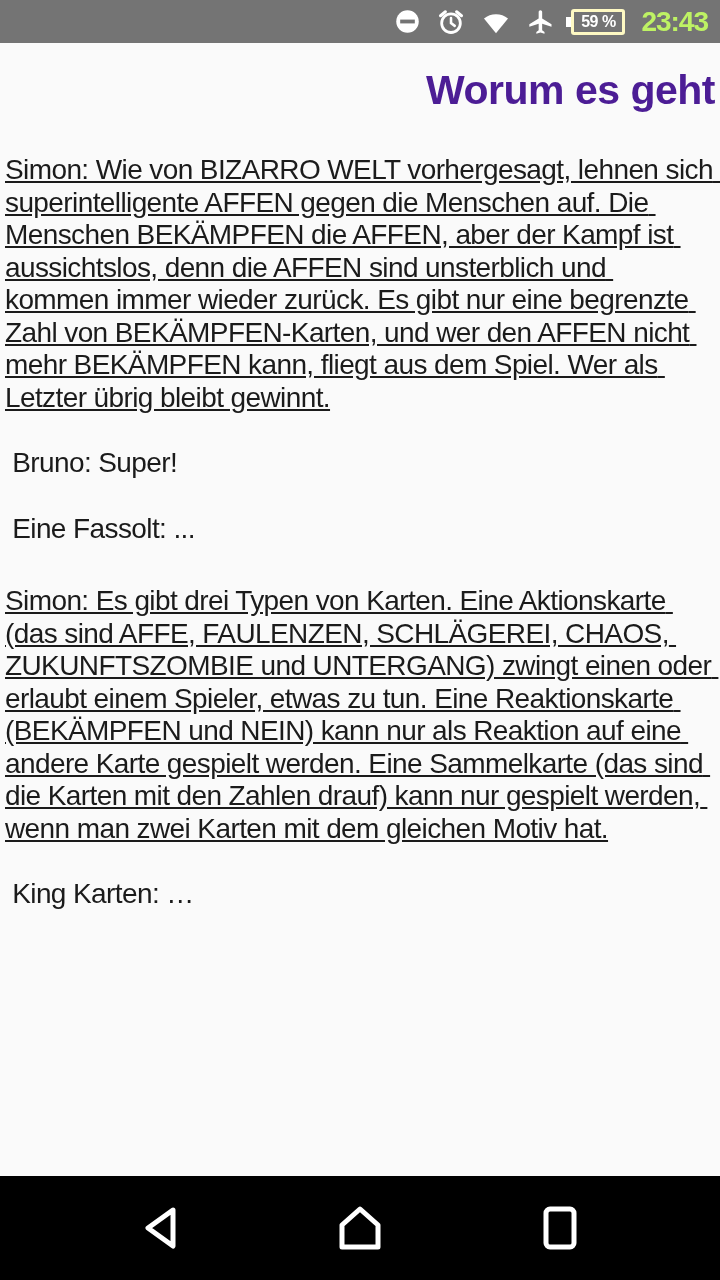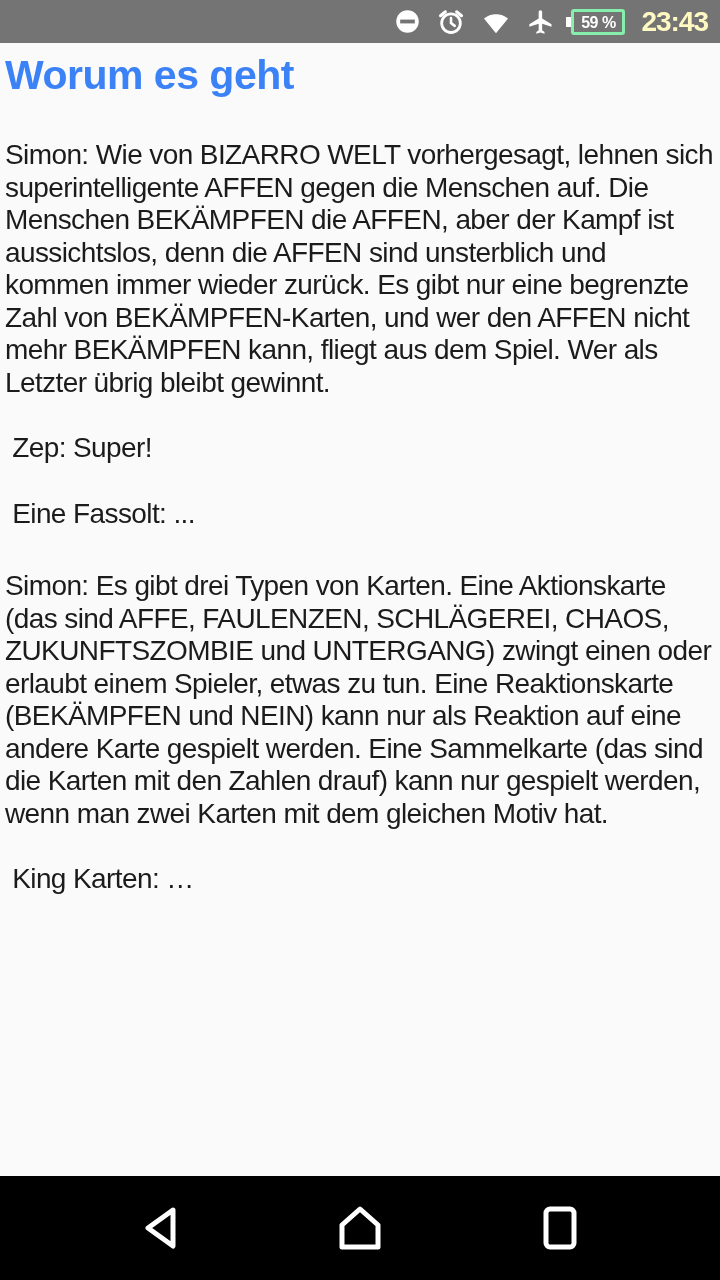--- a/index.html
+++ b/index.html
@@ -19,63 +19,63 @@
     height: 43px; flex: 0 0 43px;
     background: #747474;
     display: flex; align-items: center; justify-content: flex-end;
     gap: 16px; padding-right: 12px;
     color: #fff;
   }
   .status-bar svg { display: block; }
   .battery {
     position: relative;
     width: 54px; height: 26px;
-    border: 3px solid #86efac; border-radius: 3px;
-    display: flex; align-items: flex-end; justify-content: center;
+    border: 3px solid #fef9c3; border-radius: 3px;
+    display: flex; align-items: center; justify-content: center;
     box-sizing: border-box;
   }
   .battery::before {
     content: "";
     position: absolute; left: -8px; top: 5px;
     width: 5px; height: 10px; background: #fff;
   }
   .battery-text {
     font-size: 16px; font-weight: bold; color: #fff;
     letter-spacing: -0.5px; white-space: nowrap;
   }
   .clock-text {
-    font-size: 28px; font-weight: bold; color: #fef9c3;
+    font-size: 28px; font-weight: bold; color: #bef264;
     letter-spacing: -1px;
   }
 
   
   .content {
     flex: 1 1 auto;
     background: #fafafa;
     padding: 0 5px;
     overflow: hidden;
     color: #1b1b1b;
   }
   .section-heading {
-    margin: 9px 0 0 0;
-    text-align: left;
+    margin: 24px 0 0 0;
+    text-align: right;
     font-size: 41px;
     font-weight: bold;
     letter-spacing: -0.5px;
-    color: #3b82f6;
+    color: #4c1d95;
   }
   .section:nth-of-type(2) .section-heading { margin-top: 78px; }
   .content p {
     margin: 33px 0 0 0;
     font-size: 28px;
     line-height: 32.5px;
     letter-spacing: -0.6px;
     white-space: pre-wrap;
   }
-  .content .section p:first-of-type { margin-top: 40px; }
+  .content .section p:first-of-type { margin-top: 40px; text-decoration: underline; }
 
   
   .nav-bar {
     height: 104px; flex: 0 0 104px;
     background: #000;
     display: flex; align-items: center; justify-content: space-between;
     padding: 0 136px;
     box-sizing: border-box;
   }
   .nav-btn { width: 48px; height: 48px; display: flex; align-items: center; justify-content: center; }
@@ -115,21 +115,21 @@
       <span class="battery-text">59 %</span>
     </span>
     <span class="clock-text">23:43</span>
   </div>
 
   <div class="content">
 
     <div class="section">
       <h1 class="section-heading">Worum es geht</h1>
       <p>Simon: Wie von BIZARRO WELT vorhergesagt, lehnen sich superintelligente AFFEN gegen die Menschen auf. Die Menschen BEKÄMPFEN die AFFEN, aber der Kampf ist aussichtslos, denn die AFFEN sind unsterblich und kommen immer wieder zurück. Es gibt nur eine begrenzte Zahl von BEKÄMPFEN-Karten, und wer den AFFEN nicht mehr BEKÄMPFEN kann, fliegt aus dem Spiel. Wer als Letzter übrig bleibt gewinnt.</p>
-      <p> Zep: Super!</p>
+      <p> Bruno: Super!</p>
       <p> Eine Fassolt: ...</p>
     </div>
 
     <div class="section">
       <p>Simon: Es gibt drei Typen von Karten. Eine Aktionskarte (das sind AFFE, FAULENZEN, SCHLÄGEREI, CHAOS, ZUKUNFTSZOMBIE und UNTERGANG) zwingt einen oder erlaubt einem Spieler, etwas zu tun. Eine Reaktionskarte (BEKÄMPFEN und NEIN) kann nur als Reaktion auf eine andere Karte gespielt werden. Eine Sammelkarte (das sind die Karten mit den Zahlen drauf) kann nur gespielt werden, wenn man zwei Karten mit dem gleichen Motiv hat.</p>
       <p> King Karten: …</p>
     </div>
 
   </div>
 

